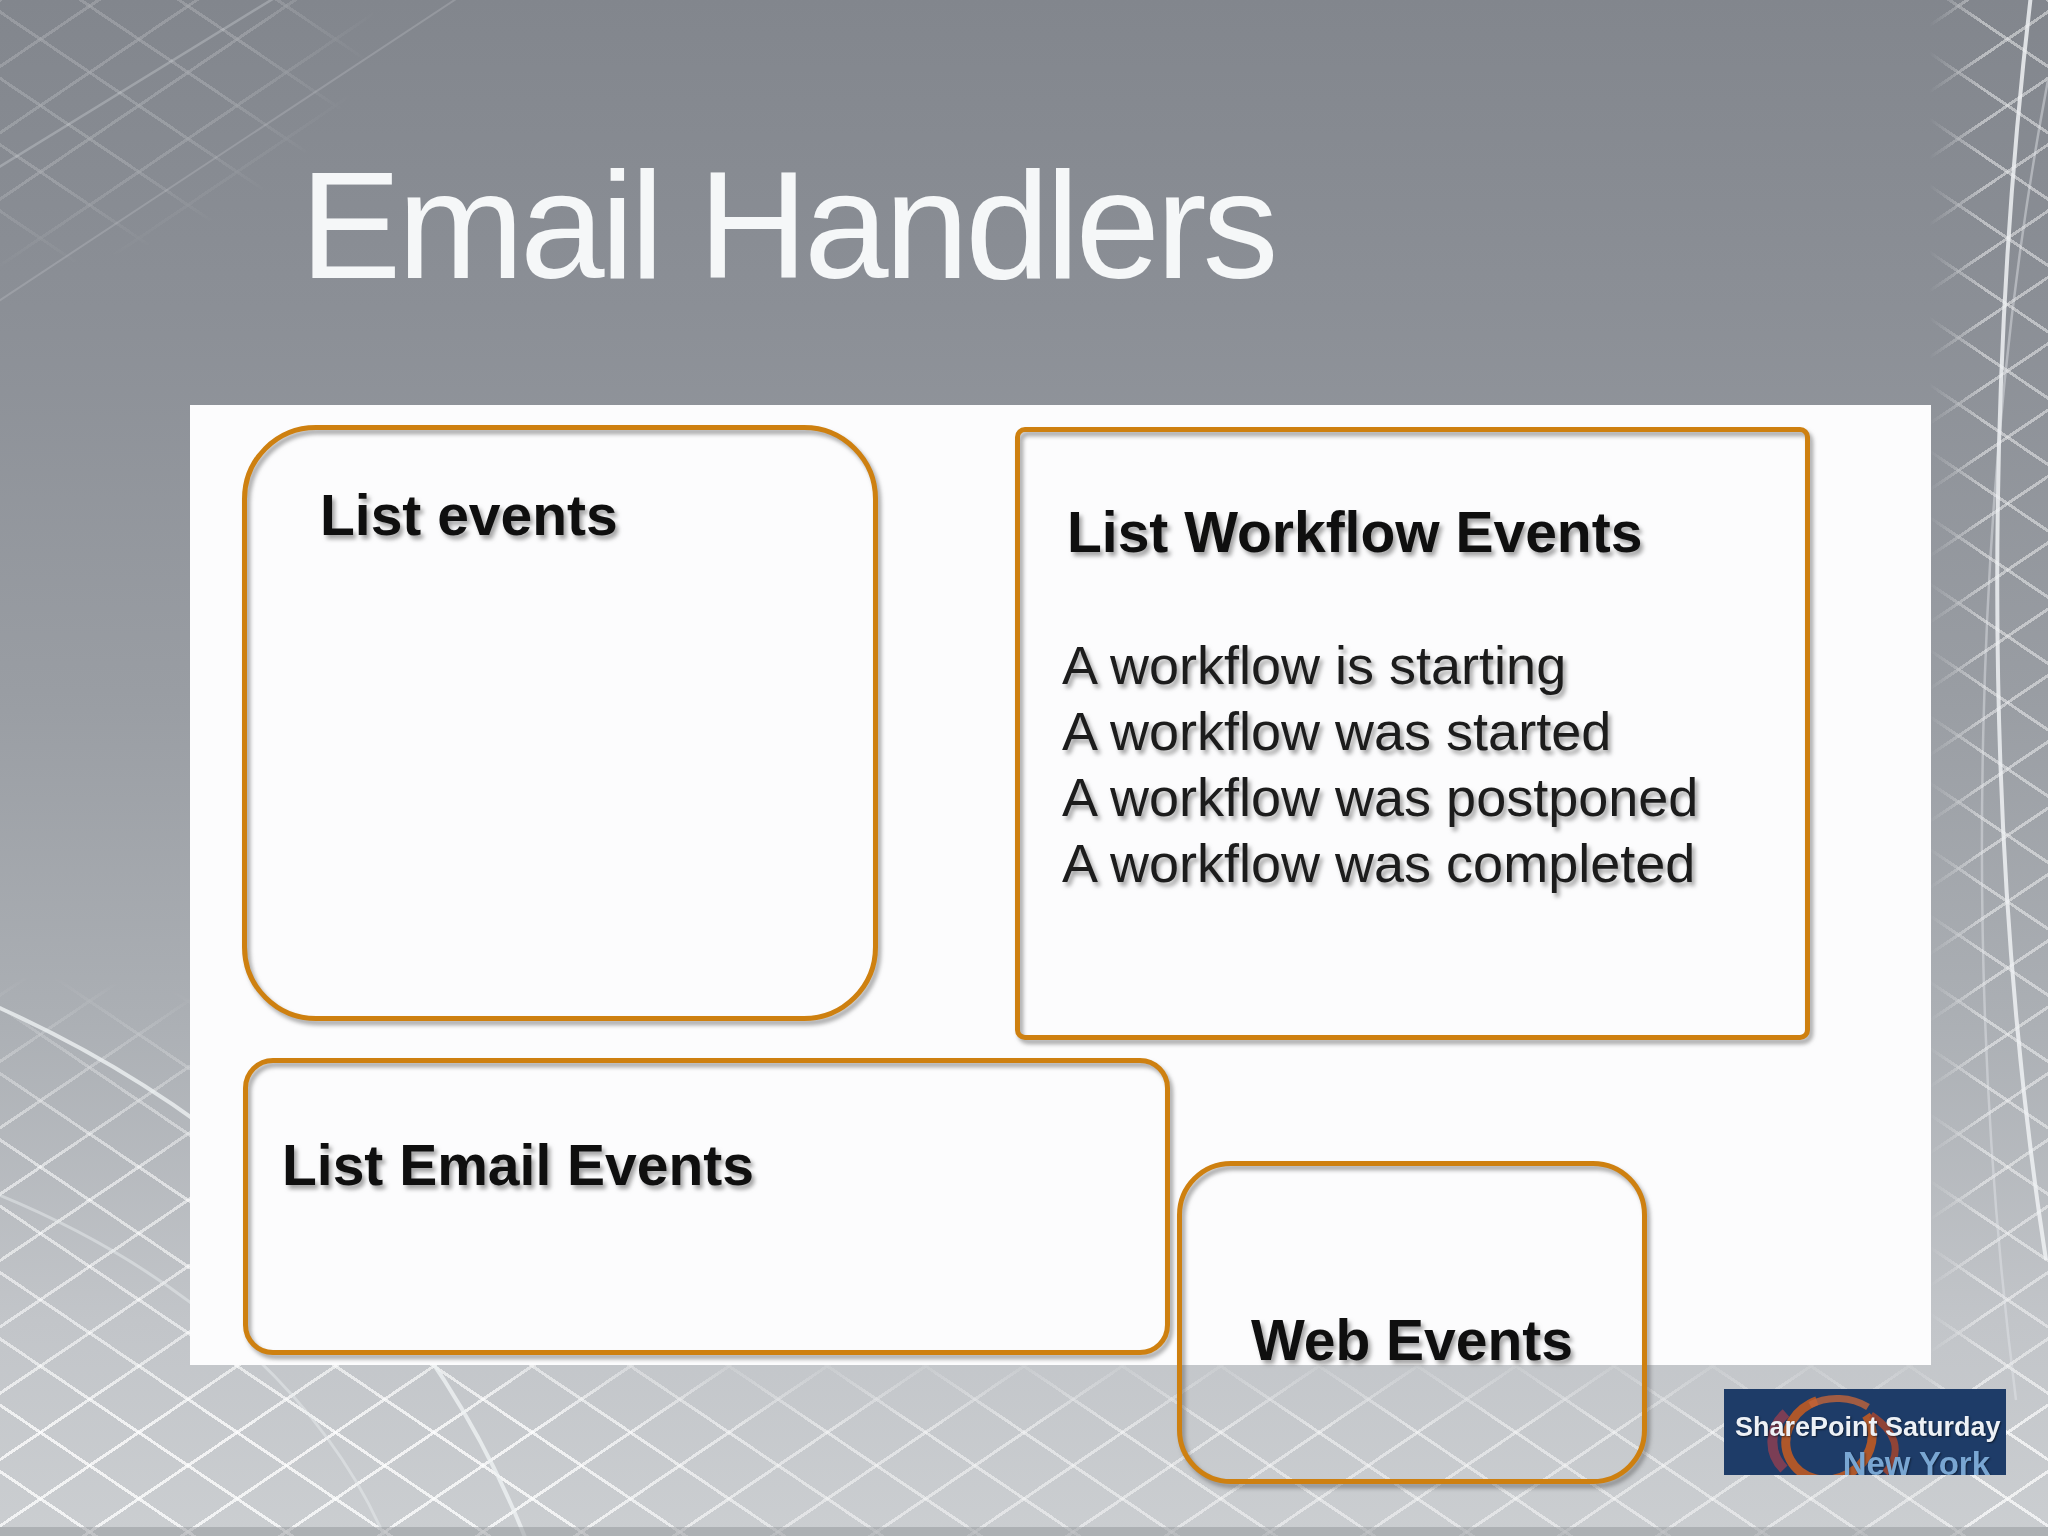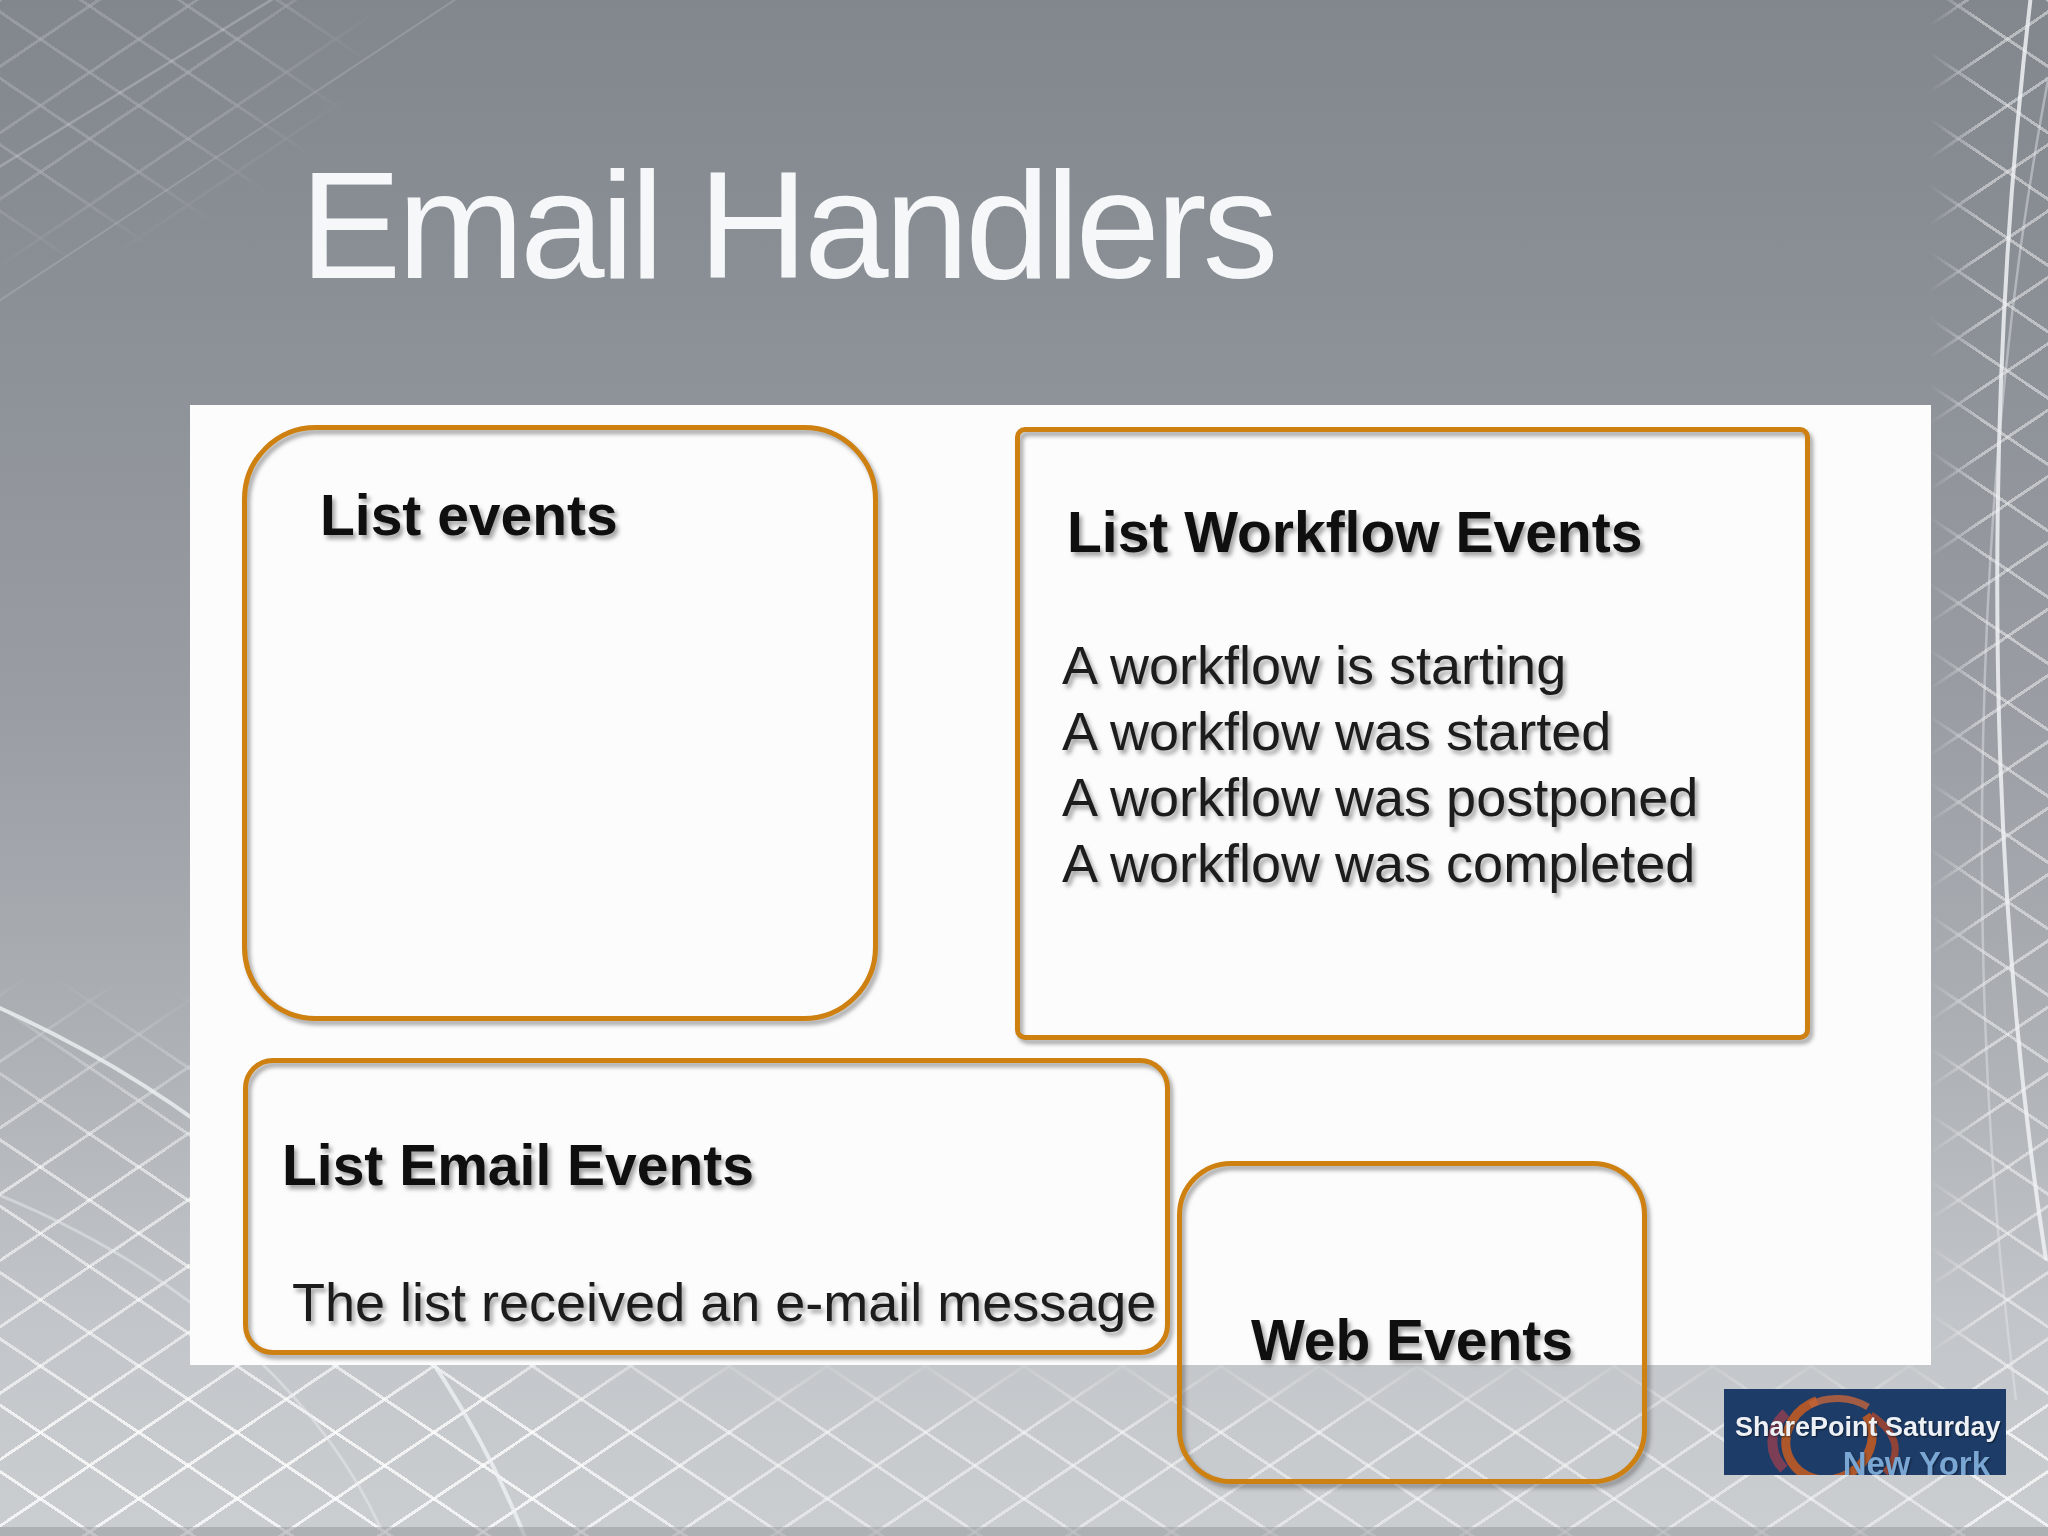--- a/index.html
+++ b/index.html
@@ -122,23 +122,20 @@
     <div class="box-body">
       <div>A workflow is starting</div>
       <div>A workflow was started</div>
       <div>A workflow was postponed</div>
       <div>A workflow was completed</div>
     </div>
   </div>
 
   <div class="box" id="box-email">
     <div class="box-title">List Email Events</div>
-    <div class="box-body">
-      <div>The list received an e-mail message</div>
-    </div>
   </div>
 
   <div class="box" id="box-web">
     <div class="box-title">Web Events</div>
   </div>
 
   <div class="logo">
     <svg width="282" height="103" viewBox="0 0 282 103">
       <ellipse cx="105" cy="50" rx="44" ry="40" fill="none" stroke="#be5a24" stroke-width="9" stroke-dasharray="205 55" transform="rotate(-28 105 50)" opacity="0.9"></ellipse>
       <path d="M60,80 A44,40 0 0 1 62,24" fill="none" stroke="#8c3e52" stroke-width="10" opacity="0.85"></path>

